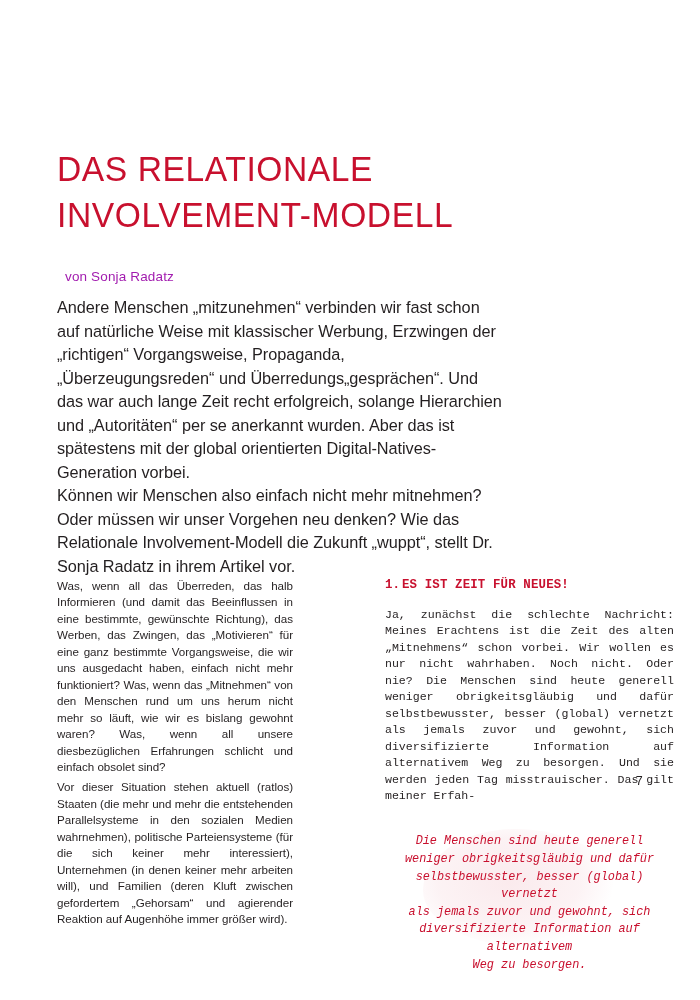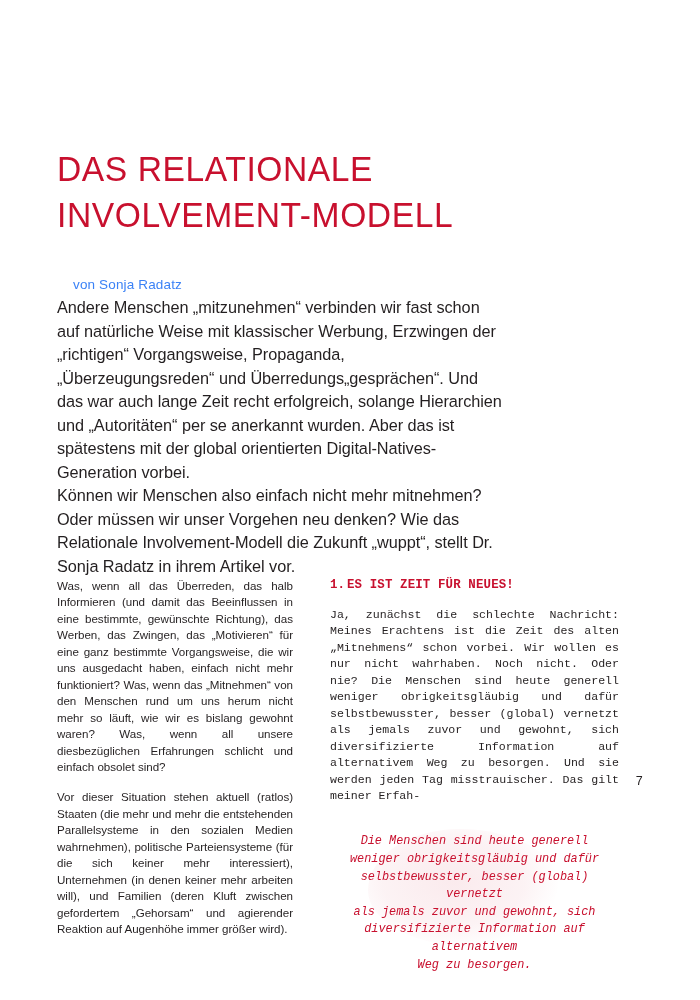--- a/index.html
+++ b/index.html
@@ -36,25 +36,25 @@
     font-weight: 300;
     font-size: 35px;
     line-height: 46px;
     letter-spacing: 0.6px;
     margin: 0;
     white-space: pre-line;
     transform: scaleX(0.96);
     transform-origin: left top;
   }
   .byline {
-    margin: 16px;
+    margin: 8px;
     padding-top: 22px;
     font-size: 13.5px;
     line-height: 18px;
-    color: #3b82f6;
+    color: #a21caf;
     letter-spacing: 0.15px;
   }
 
   
   .lead {
     position: absolute;
     left: 57px;
     top: 296px;
     width: 446px;
     margin: 0;
@@ -66,42 +66,42 @@
     white-space: pre-line;
   }
 
   
   .columns {
     position: absolute;
     left: 57px;
     top: 578px;
     width: 583px;
     display: flex;
-    gap: 37px;
+    gap: 92px;
   }
   .col {
     width: 236px;
     flex: 0 0 236px;
   }
   .col.right {
     width: 289px;
     flex: 0 0 289px;
     font-family: Liberation Mono, monospace;
   }
   .body-p {
     margin: 0;
     font-size: 11.6px;
     line-height: 16.45px;
     text-align: justify;
     color: #231f20;
     letter-spacing: -0.02px;
     hyphens: manual;
   }
   .body-p + .body-p {
-    margin-top: 14px;
+    margin-top: 4px;
   }
 
   .section-head {
     margin: 0 0 14px 0;
     color: #c8102e;
     font-size: 12.4px;
     font-weight: bold;
     letter-spacing: 0.15px;
     line-height: 15px;
   }

